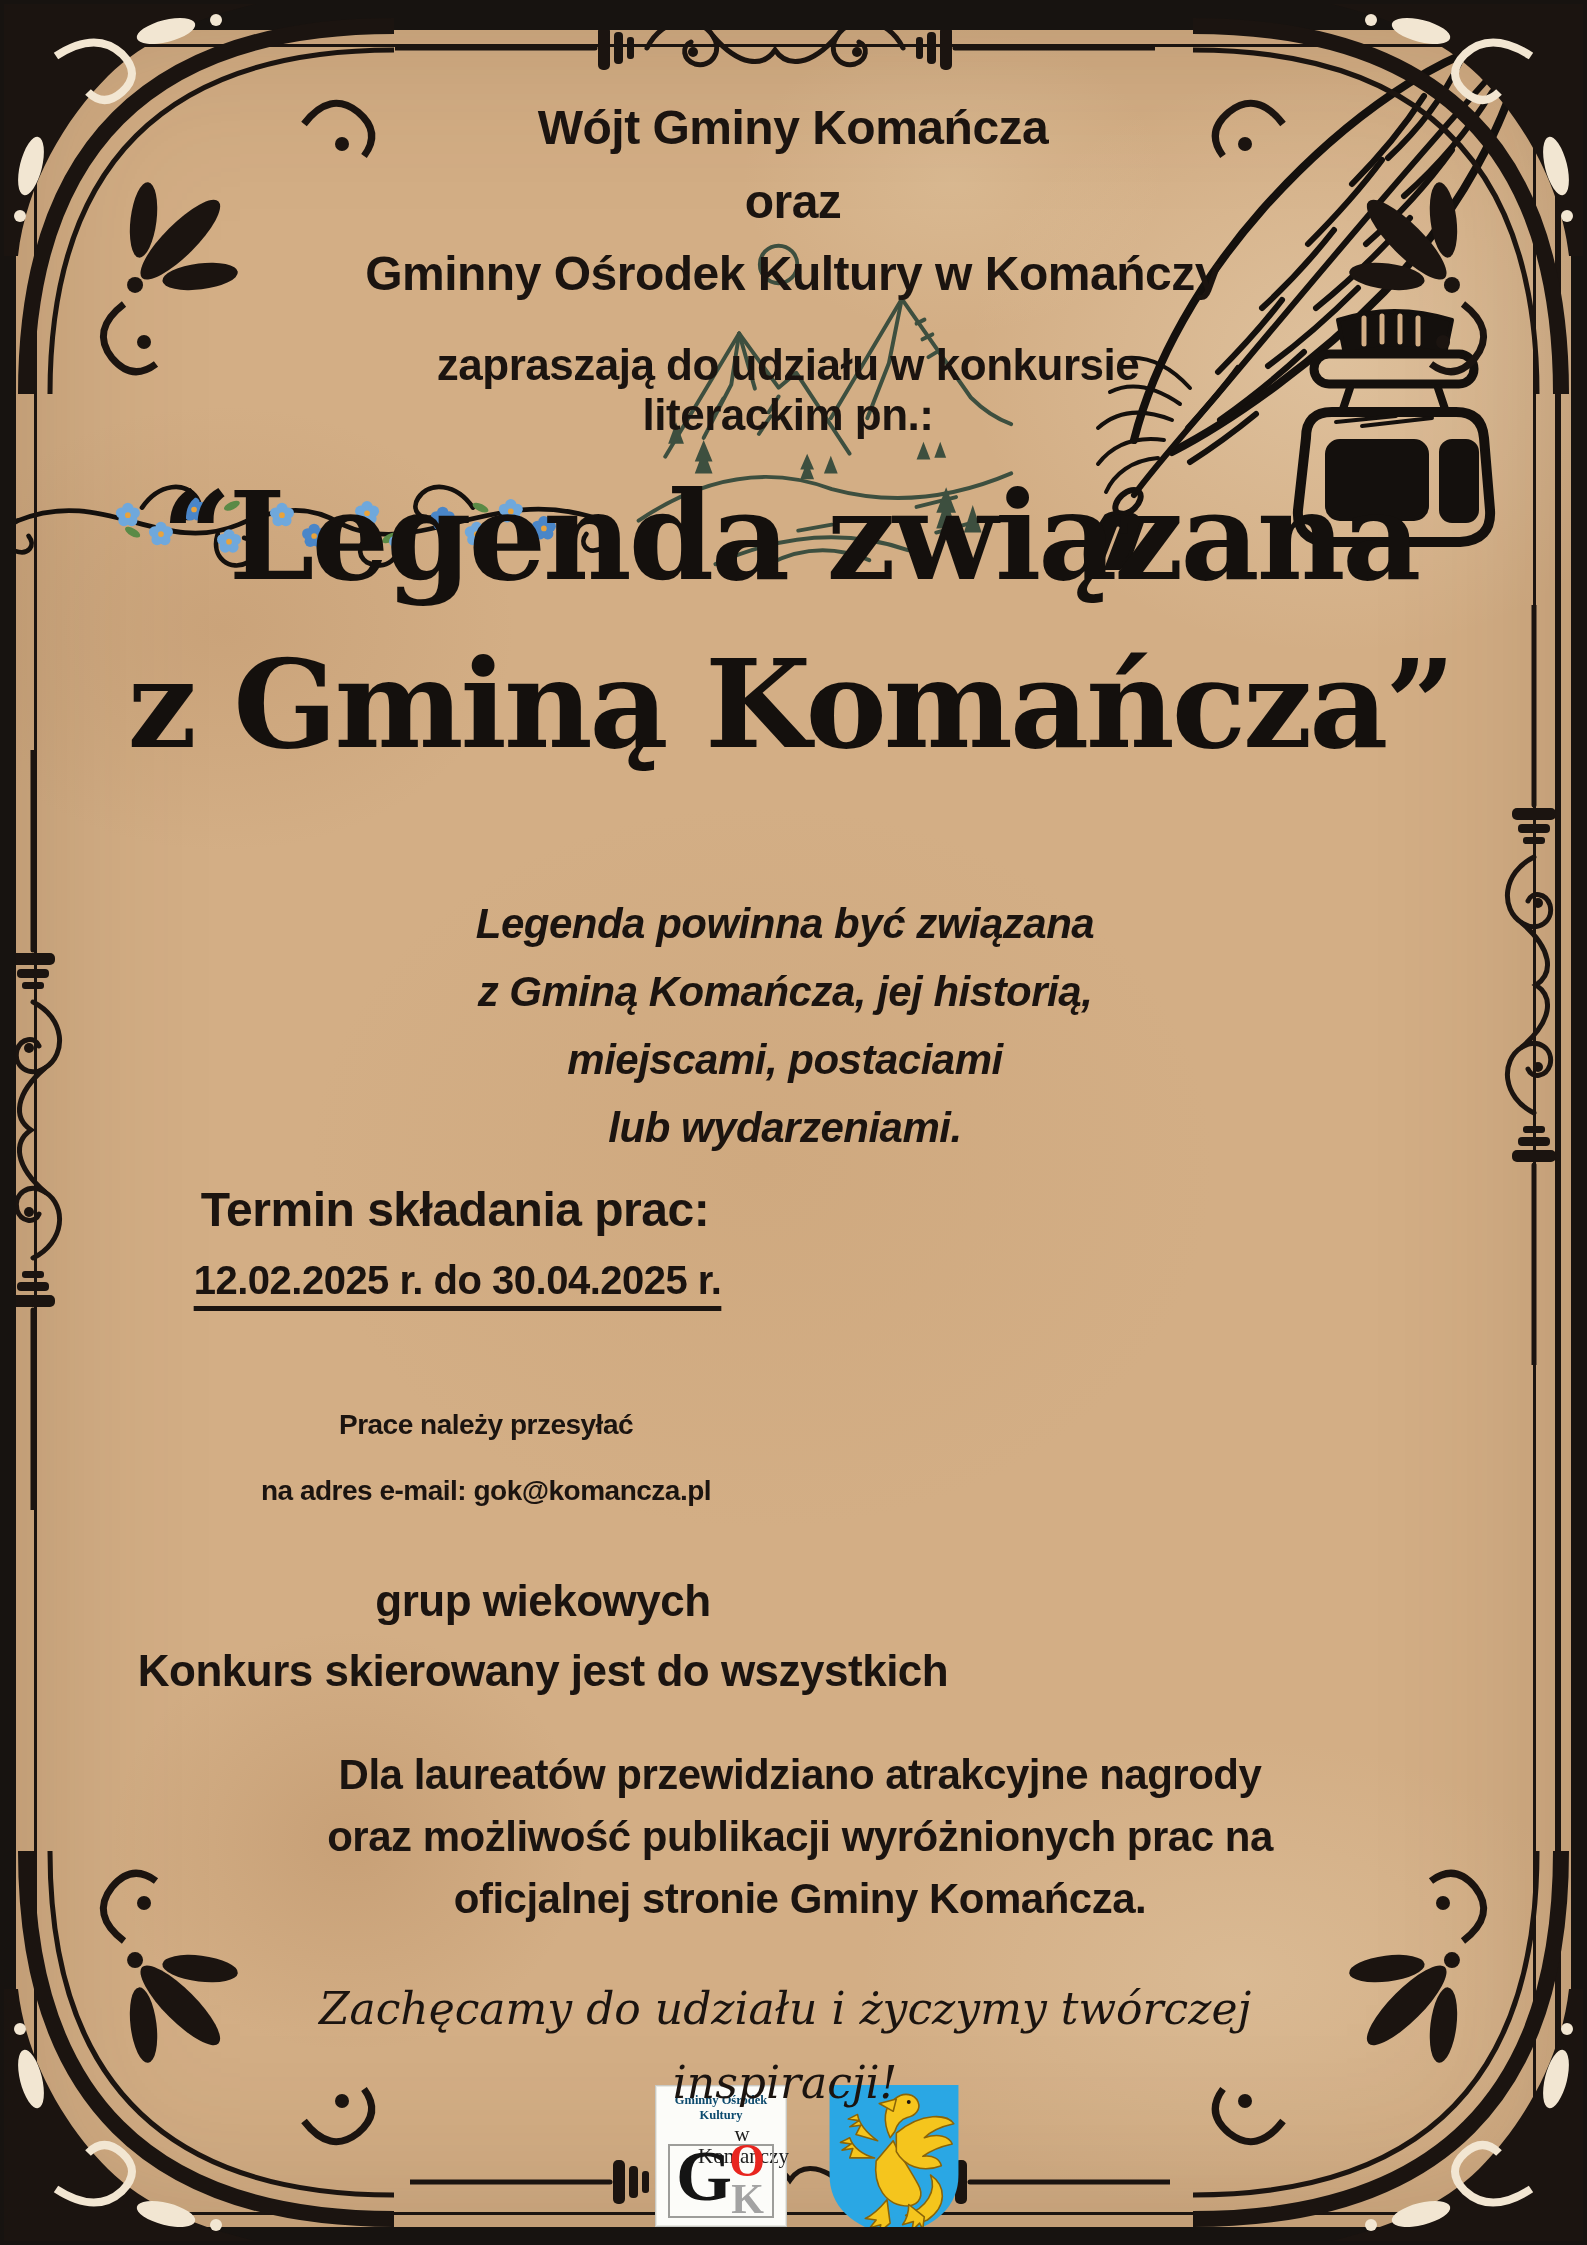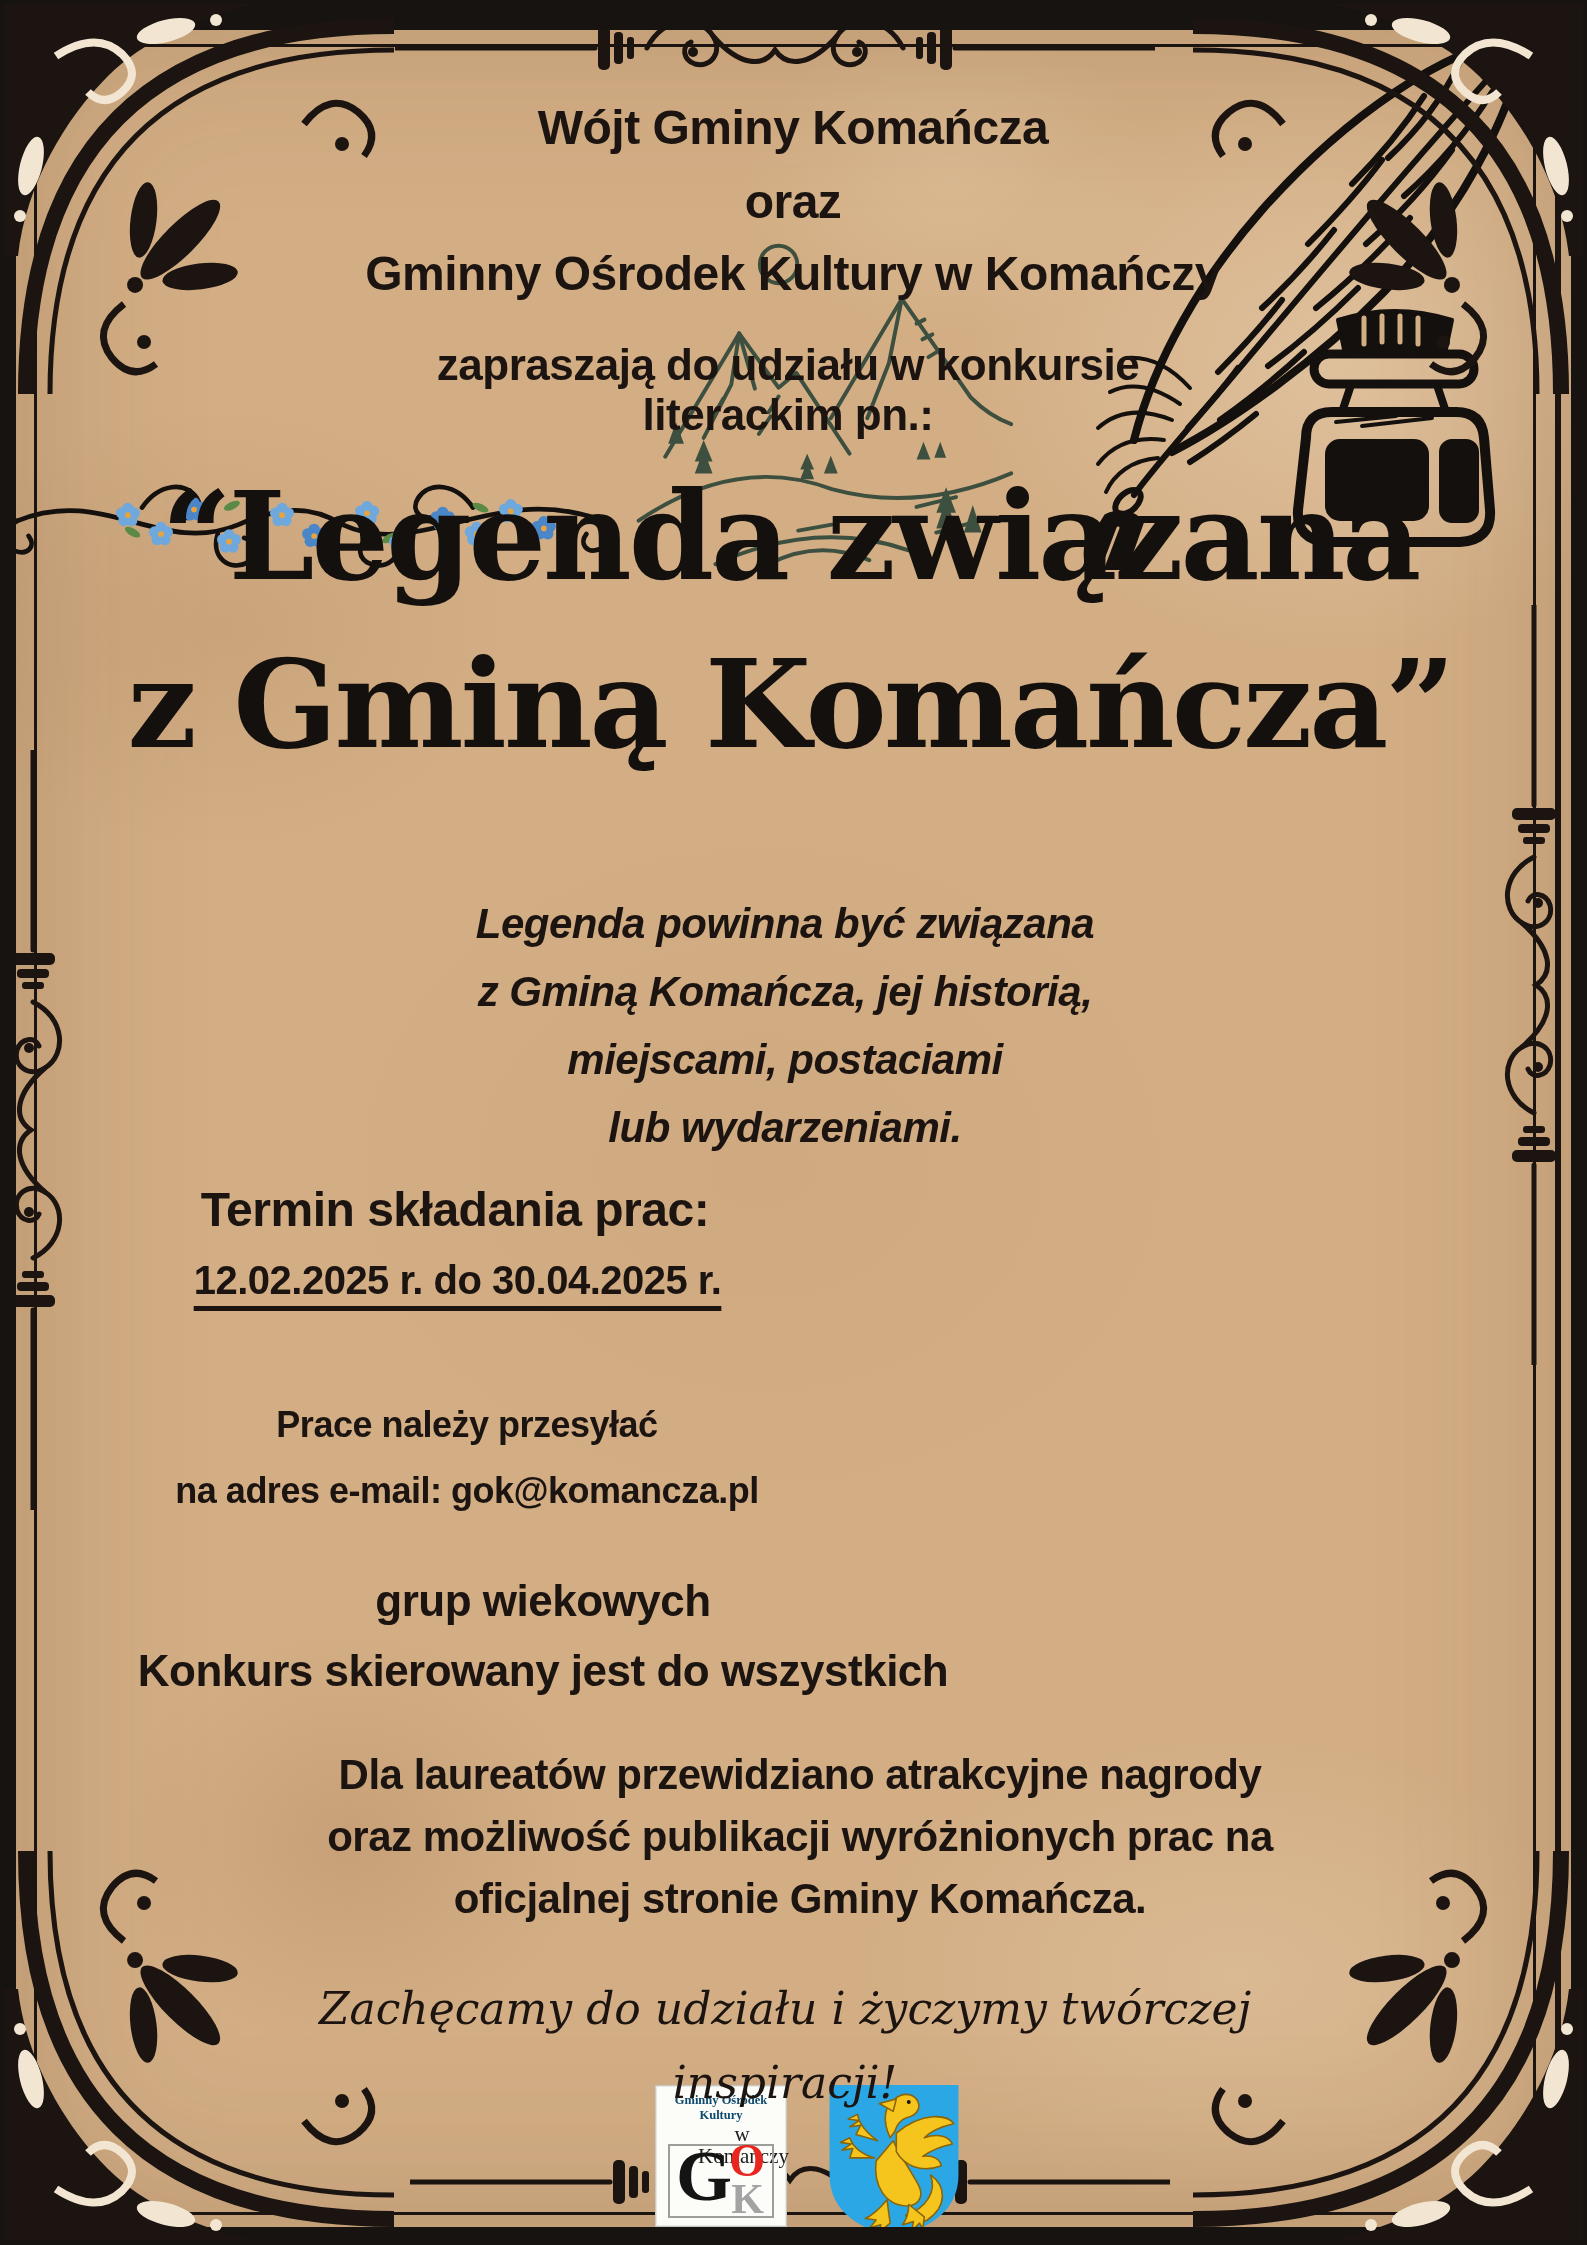--- a/index.html
+++ b/index.html
@@ -43,21 +43,21 @@
   .invite2{left:93px;top:390px;width:1390px;font-size:44px;}
   .main-title{
     left:50px;top:452px;width:1480px;z-index:3;position:absolute;text-align:center;
     font-family:"DejaVu Serif",serif;font-weight:700;font-size:122px;line-height:168px;
     letter-spacing:-3px;color:#14100d;
   }
   .desc{left:280px;top:890px;width:1010px;font-size:42px;font-style:italic;line-height:68px;}
   .deadline-label{left:55px;top:1182px;width:800px;font-size:48px;}
   .deadline-range{left:50px;top:1258px;width:815px;font-size:40px;}
   .deadline-range span{text-decoration:underline;text-decoration-thickness:5px;text-underline-offset:12px;}
-  .submission{left:67px;top:1392px;width:800px;font-size:36px;line-height:66px;}
+  .submission{left:86px;top:1392px;width:800px;font-size:28px;line-height:66px;}
   .audience{left:68px;top:1566px;width:950px;font-size:44px;line-height:70px;}
   .prizes{left:180px;top:1744px;width:1240px;font-size:42px;line-height:62px;}
   .closing{
     left:280px;top:1972px;width:1010px;z-index:3;position:absolute;text-align:center;
     font-family:"DejaVu Serif",serif;font-style:italic;font-weight:400;font-size:44px;line-height:74px;color:#1b1410;
   }
   
   .mountains{left:25px;top:848px;width:398px;height:345px;z-index:2;}
   .divider{left:468px;top:782px;width:615px;height:104px;z-index:2;}
   .quill{left:930px;top:1005px;width:535px;height:570px;z-index:2;}

